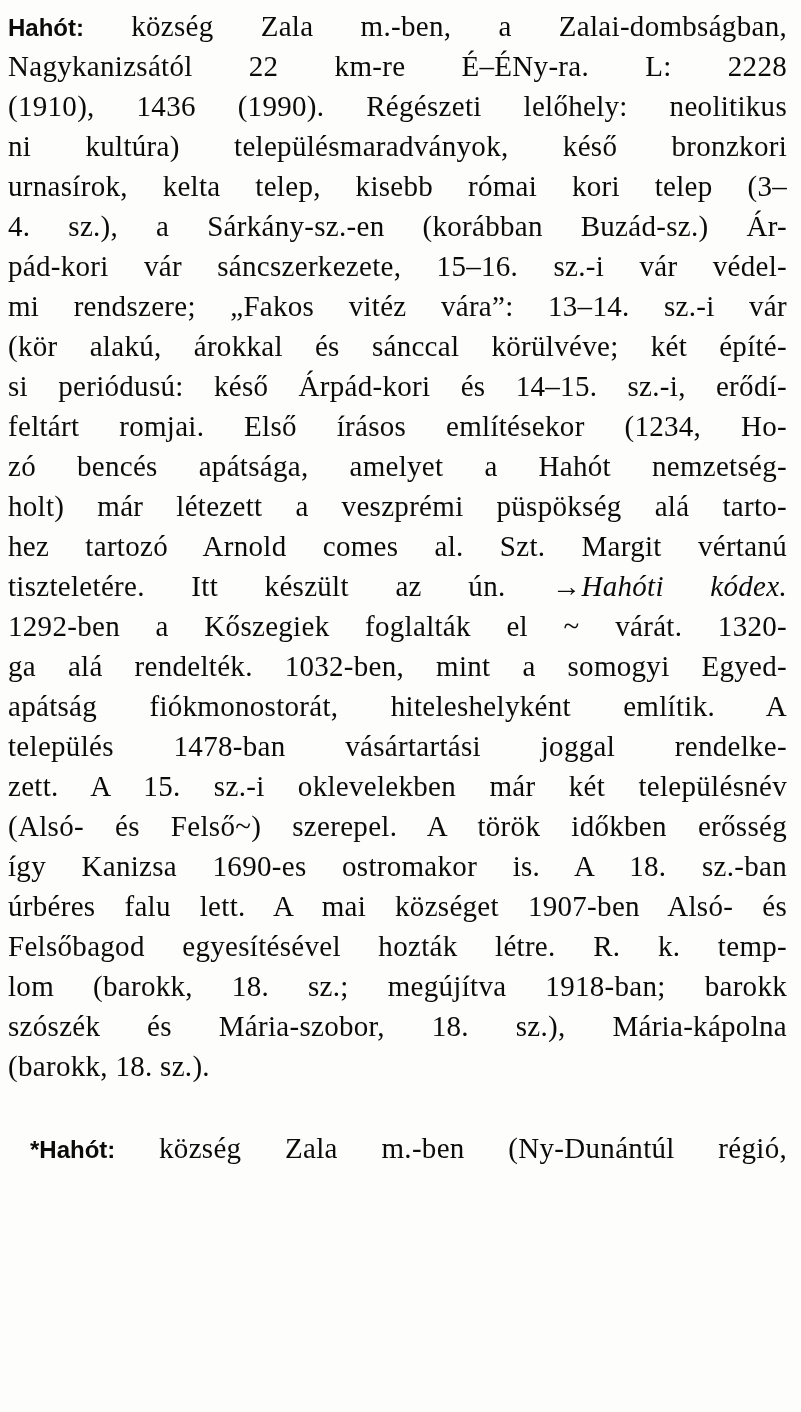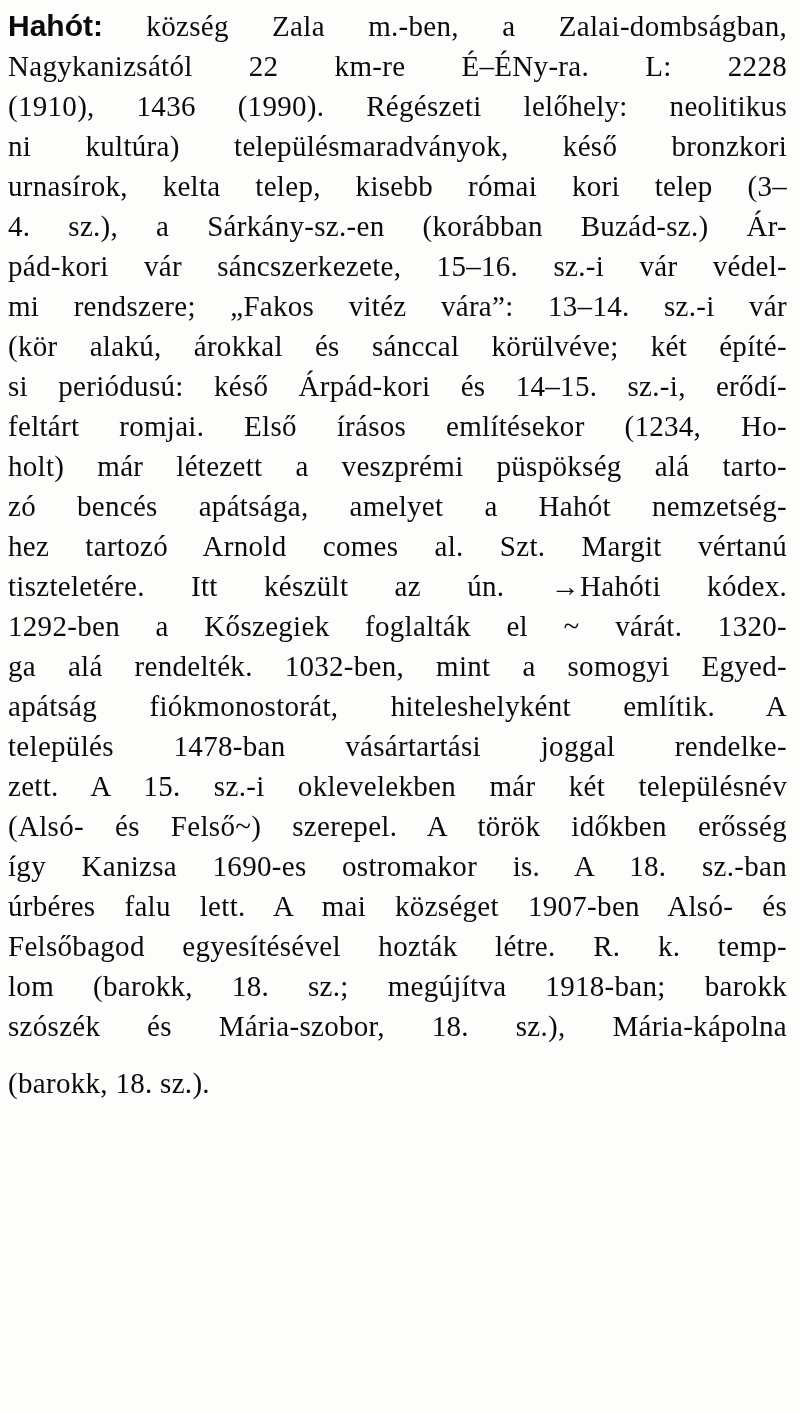--- a/index.html
+++ b/index.html
@@ -29,65 +29,66 @@
     height: 40px;
     overflow: hidden;
     color: #0b0b0b;
     letter-spacing: 0.3px;
     text-align: justify;
     text-align-last: justify;
     -moz-text-align-last: justify;
   }
   .line.last {
     text-align-last: left;
-    margin-top: 17px;
     -moz-text-align-last: left;
   }
   .line.indent {
     text-indent: 22px;
   }
   .seg-headword {
     font-family: "Liberation Sans", "DejaVu Sans", sans-serif;
     font-weight: 700;
-    font-size: 30px;
+    font-size: 24px;
     letter-spacing: 0;
   }
   .seg-italic {
+    font-style: italic;
   }
 </style>
 </head>
 <body>
 
 <main class="page">
   <div>
       <article class="entry">
         <div class="line"><span class="seg-headword">Hahót:</span><span class="seg-body"> község Zala m.-ben, a Zalai-dombságban,</span></div>
         <div class="line"><span class="seg-body">Nagykanizsától 22 km-re É–ÉNy-ra. L: 2228</span></div>
         <div class="line"><span class="seg-body">(1910), 1436 (1990). Régészeti lelőhely: neolitikus</span></div>
         <div class="line"><span class="seg-body">ni kultúra) településmaradványok, késő bronzkori</span></div>
         <div class="line"><span class="seg-body">urnasírok, kelta telep, kisebb római kori telep (3–</span></div>
         <div class="line"><span class="seg-body">4. sz.), a Sárkány-sz.-en (korábban Buzád-sz.) Ár-</span></div>
         <div class="line"><span class="seg-body">pád-kori vár sáncszerkezete, 15–16. sz.-i vár védel-</span></div>
         <div class="line"><span class="seg-body">mi rendszere; „Fakos vitéz vára”: 13–14. sz.-i vár</span></div>
         <div class="line"><span class="seg-body">(kör alakú, árokkal és sánccal körülvéve; két építé-</span></div>
         <div class="line"><span class="seg-body">si periódusú: késő Árpád-kori és 14–15. sz.-i, erődí-</span></div>
         <div class="line"><span class="seg-body">feltárt romjai. Első írásos említésekor (1234, Ho-</span></div>
+        <div class="line"><span class="seg-body">zó bencés apátsága, amelyet a Hahót nemzetség-</span></div>
         <div class="line"><span class="seg-body">holt) már létezett a veszprémi püspökség alá tarto-</span></div>
-        <div class="line"><span class="seg-body">zó bencés apátsága, amelyet a Hahót nemzetség-</span></div>
         <div class="line"><span class="seg-body">hez tartozó Arnold comes al. Szt. Margit vértanú</span></div>
         <div class="line"><span class="seg-body">tiszteletére. Itt készült az ún. →</span><span class="seg-italic">Hahóti kódex.</span></div>
         <div class="line"><span class="seg-body">1292-ben a Kőszegiek foglalták el ~ várát. 1320-</span></div>
         <div class="line"><span class="seg-body">ga alá rendelték. 1032-ben, mint a somogyi Egyed-</span></div>
         <div class="line"><span class="seg-body">apátság fiókmonostorát, hiteleshelyként említik. A</span></div>
         <div class="line"><span class="seg-body">település 1478-ban vásártartási joggal rendelke-</span></div>
         <div class="line"><span class="seg-body">zett. A 15. sz.-i oklevelekben már két településnév</span></div>
         <div class="line"><span class="seg-body">(Alsó- és Felső~) szerepel. A török időkben erősség</span></div>
         <div class="line"><span class="seg-body">így Kanizsa 1690-es ostromakor is. A 18. sz.-ban</span></div>
         <div class="line"><span class="seg-body">úrbéres falu lett. A mai községet 1907-ben Alsó- és</span></div>
         <div class="line"><span class="seg-body">Felsőbagod egyesítésével hozták létre. R. k. temp-</span></div>
         <div class="line"><span class="seg-body">lom (barokk, 18. sz.; megújítva 1918-ban; barokk</span></div>
         <div class="line"><span class="seg-body">szószék és Mária-szobor, 18. sz.), Mária-kápolna</span></div>
         <div class="line last"><span class="seg-body">(barokk, 18. sz.).</span></div>
       </article>
       <article class="entry">
+        <div class="line indent"><span class="seg-headword">*Hahót:</span><span class="seg-body"> község Zala m.-ben (Ny-Dunántúl régió,</span></div>
       </article>
     </div>
 </main>
 
 </body></html>

